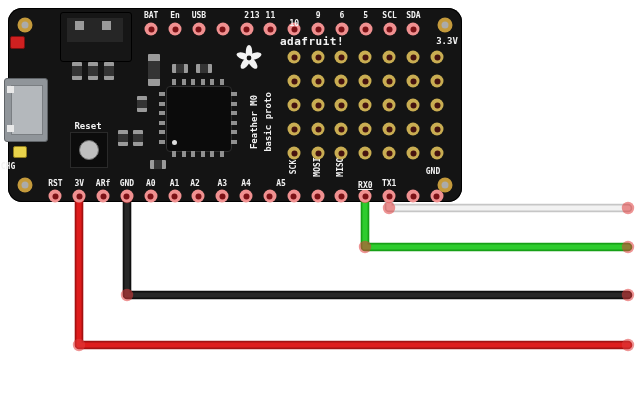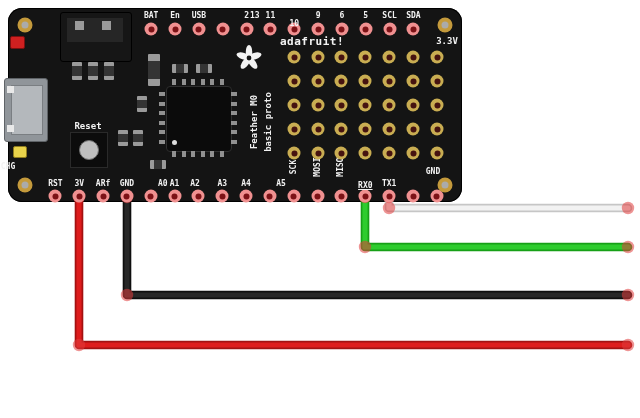--- a/index.html
+++ b/index.html
@@ -176,21 +176,21 @@
     <div class="silk" style="left: 413.44px; top: 16px;">SDA</div>
     <div class="pad" style="left: 55.4px; top: 196px;"></div>
     <div class="silk" style="left: 55.4px; top: 184px;">RST</div>
     <div class="pad" style="left: 79.24px; top: 196px;"></div>
     <div class="silk" style="left: 79.24px; top: 184px;">3V</div>
     <div class="pad" style="left: 103.08px; top: 196px;"></div>
     <div class="silk" style="left: 103.08px; top: 184px;">ARf</div>
     <div class="pad" style="left: 126.92px; top: 196px;"></div>
     <div class="silk" style="left: 126.92px; top: 184px;">GND</div>
     <div class="pad" style="left: 150.76px; top: 196px;"></div>
-    <div class="silk" style="left: 150.76px; top: 184px; padding-left: 24px;">A0</div>
+    <div class="silk" style="left: 150.76px; top: 184px;">A0</div>
     <div class="pad" style="left: 174.6px; top: 196px;"></div>
     <div class="silk" style="left: 174.6px; top: 184px;">A1</div>
     <div class="pad" style="left: 198.44px; top: 196px;"></div>
     <div class="silk" style="left: 195px; top: 184px;">A2</div>
     <div class="pad" style="left: 222.28px; top: 196px;"></div>
     <div class="silk" style="left: 222.28px; top: 184px;">A3</div>
     <div class="pad" style="left: 246.12px; top: 196px;"></div>
     <div class="silk" style="left: 246.12px; top: 184px;">A4</div>
     <div class="pad" style="left: 269.96px; top: 196px;"></div>
     <div class="silk" style="left: 281px; top: 184px;">A5</div>

